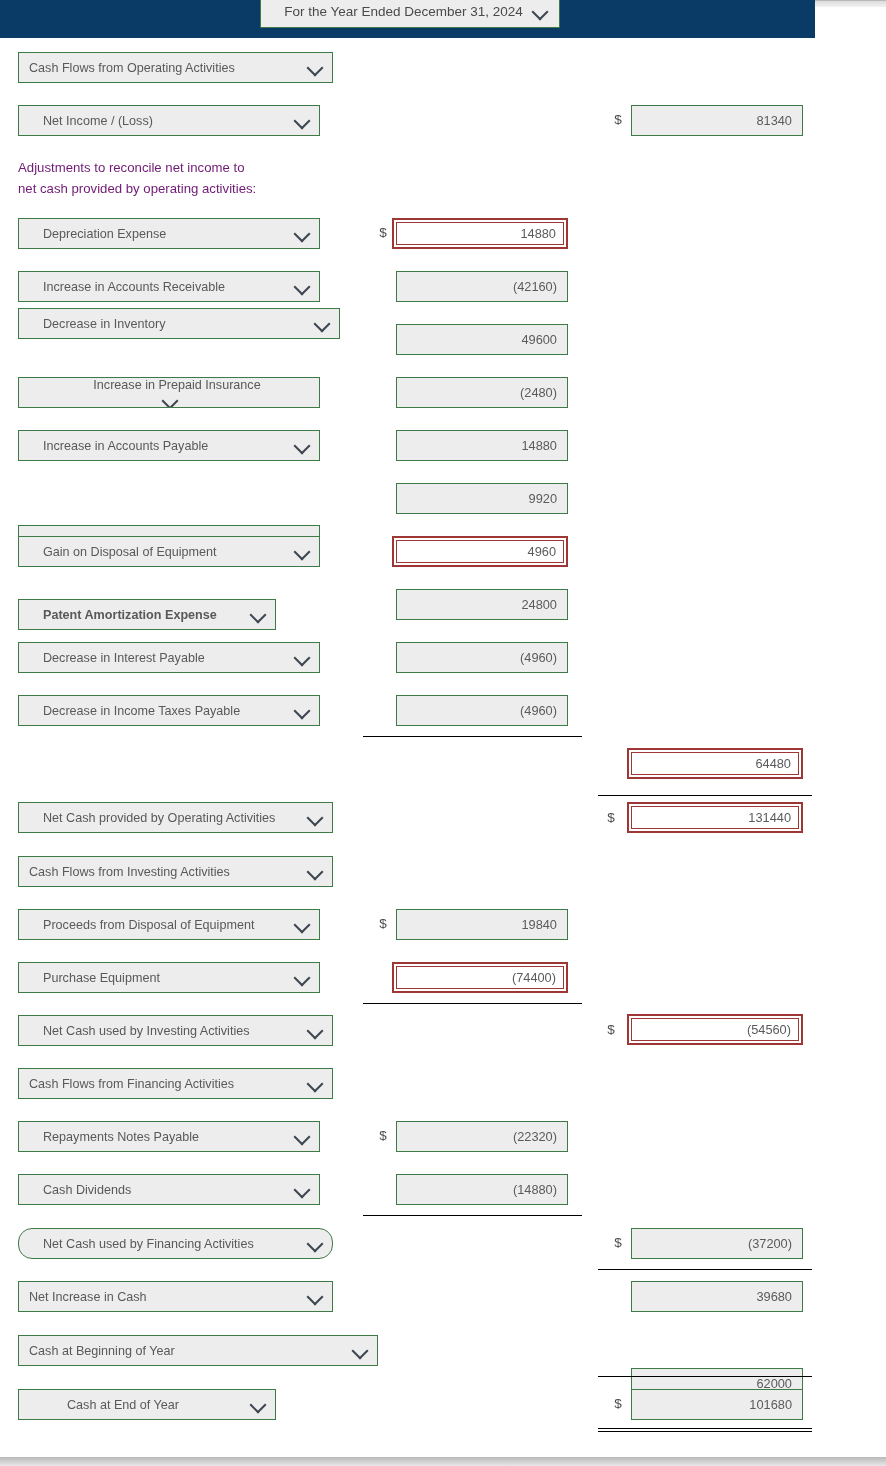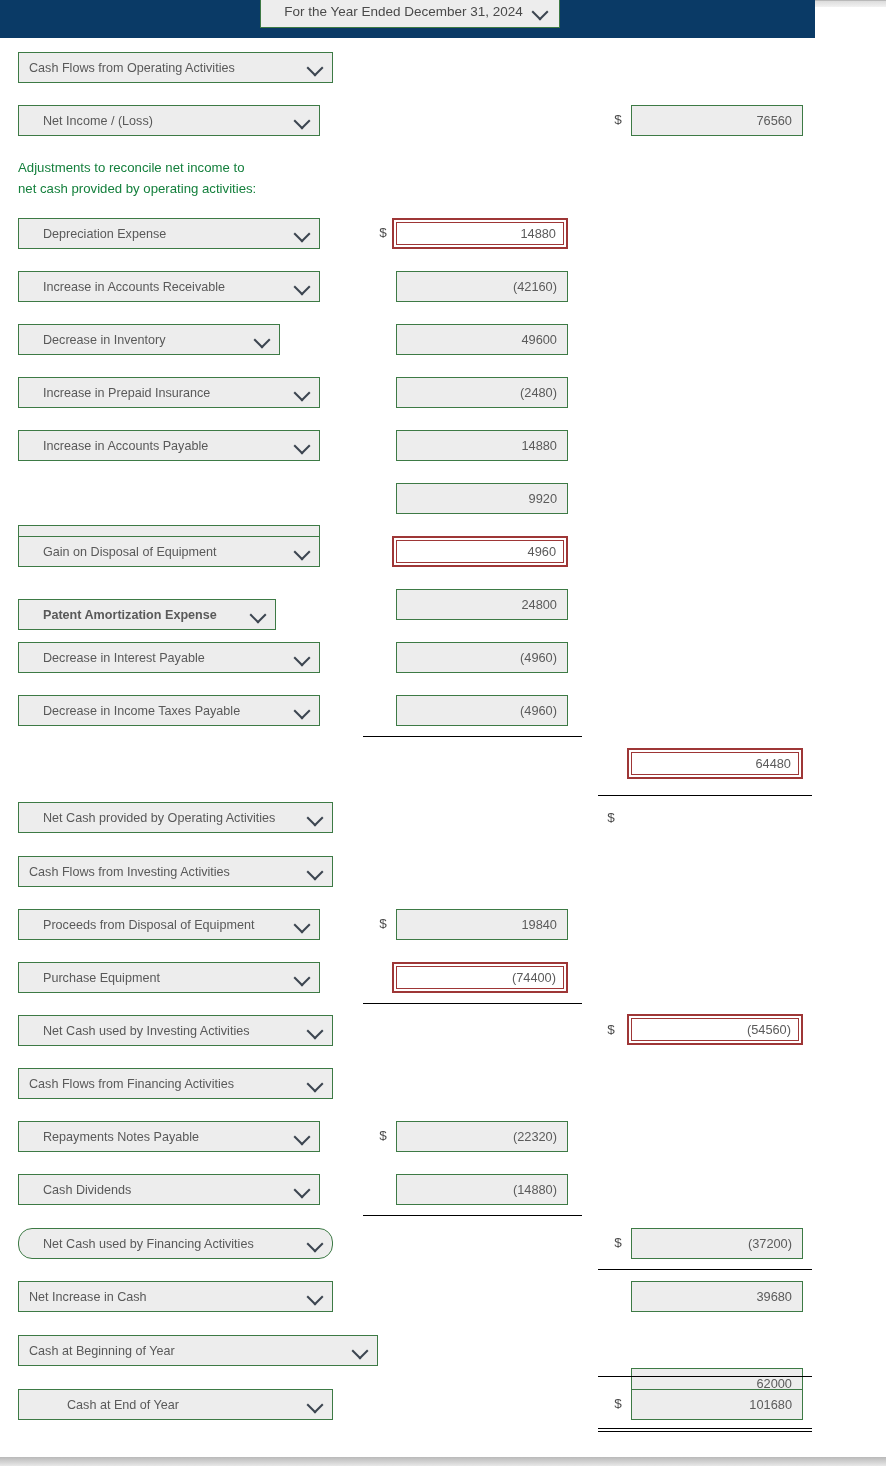--- a/index.html
+++ b/index.html
@@ -109,21 +109,21 @@
     height: 4px;
     border-top: 1.6px solid #000;
     border-bottom: 1.6px solid #000;
   }
 
   
   .note {
     position: absolute;
     font-size: 13.2px;
     line-height: 21px;
-    color: #15803d;
+    color: #701a75;
     white-space: pre-line;
   }
 
   
   .bottom-bar {
     position: absolute; left: 0; bottom: 0;
     width: 886px; height: 9px;
     background: linear-gradient(#b9b9b9, #e8e8e8);
   }
   .bottom-bar-line {
@@ -148,45 +148,45 @@
   <div class="ddl" style="top:52px;left:18px;width:315px;">
     <span class="lbl">Cash Flows from Operating Activities</span>
     <span class="chev"></span>
   </div>
 
   <div class="ddl indent" style="top:105px;left:18px;width:302px;">
     <span class="lbl">Net Income / (Loss)</span>
     <span class="chev"></span>
   </div>
   <span class="dollar" style="top:112px;left:612px;">$</span>
-  <div class="val" style="top:105px;left:631px;width:172px;">76560</div>
+  <div class="val" style="top:105px;left:631px;width:172px;">81340</div>
 
   <div class="note" style="top:157px;left:18px;width:330px;">Adjustments to reconcile net income to
 net cash provided by operating activities:</div>
 
   <div class="ddl indent" style="top:218px;left:18px;width:302px;">
     <span class="lbl">Depreciation Expense</span>
     <span class="chev"></span>
   </div>
   <span class="dollar" style="top:225px;left:377px;">$</span>
   <div class="val err" style="top:218px;left:392px;width:176px;">14880</div>
 
   <div class="ddl indent" style="top:271px;left:18px;width:302px;">
     <span class="lbl">Increase in Accounts Receivable</span>
     <span class="chev"></span>
   </div>
   <div class="val" style="top:271px;left:396px;width:172px;">(42160)</div>
 
-  <div class="ddl indent" style="top:324px;left:18px;width:262px;">
+  <div class="ddl indent" style="top:308px;left:18px;width:322px;">
     <span class="lbl">Decrease in Inventory</span>
     <span class="chev"></span>
   </div>
   <div class="val" style="top:324px;left:396px;width:172px;">49600</div>
 
-  <div class="ddl indent" style="top:377px;left:18px;width:302px;">
+  <div class="ddl indent" style="top:377px;left:18px;width:302px;flex-direction:column;">
     <span class="lbl">Increase in Prepaid Insurance</span>
     <span class="chev"></span>
   </div>
   <div class="val" style="top:377px;left:396px;width:172px;">(2480)</div>
 
   <div class="ddl indent" style="top:430px;left:18px;width:302px;">
     <span class="lbl">Increase in Accounts Payable</span>
     <span class="chev"></span>
   </div>
   <div class="val" style="top:430px;left:396px;width:172px;">14880</div>
@@ -225,20 +225,21 @@
 
   <div class="val err" style="top:748px;left:627px;width:176px;">64480</div>
 
   <div class="uline" style="top:795px;left:598px;width:214px;"></div>
 
   <div class="ddl indent" style="top:802px;left:18px;width:315px;">
     <span class="lbl">Net Cash provided by Operating Activities</span>
     <span class="chev"></span>
   </div>
   <span class="dollar" style="top:810px;left:605px;">$</span>
+  <div class="val err" style="top:802px;left:627px;width:176px;">131440</div>
 
   <div class="ddl" style="top:856px;left:18px;width:315px;">
     <span class="lbl">Cash Flows from Investing Activities</span>
     <span class="chev"></span>
   </div>
 
   <div class="ddl indent" style="top:909px;left:18px;width:302px;">
     <span class="lbl">Proceeds from Disposal of Equipment</span>
     <span class="chev"></span>
   </div>
@@ -296,21 +297,21 @@
   <div class="val" style="top:1281px;left:631px;width:172px;text-align:right;">39680</div>
 
   <div class="ddl" style="top:1335px;left:18px;width:360px;">
     <span class="lbl">Cash at Beginning of Year</span>
     <span class="chev"></span>
   </div>
   <div class="val" style="top:1335px;left:631px;width:172px;margin-top:33px;">62000</div>
 
   <div class="uline" style="top:1376px;left:598px;width:214px;"></div>
 
-  <div class="ddl" style="top:1389px;left:18px;width:315px;padding-left:48px;">
+  <div class="ddl" style="top:1389px;left:18px;width:258px;padding-left:48px;">
     <span class="lbl">Cash at End of Year</span>
     <span class="chev"></span>
   </div>
   <span class="dollar" style="top:1396px;left:612px;">$</span>
   <div class="val" style="top:1389px;left:631px;width:172px;">101680</div>
 
   <div class="uline dbl" style="top:1428px;left:598px;width:214px;"></div>
 
   <div class="bottom-bar-line"></div>
   <div class="bottom-bar"></div>

